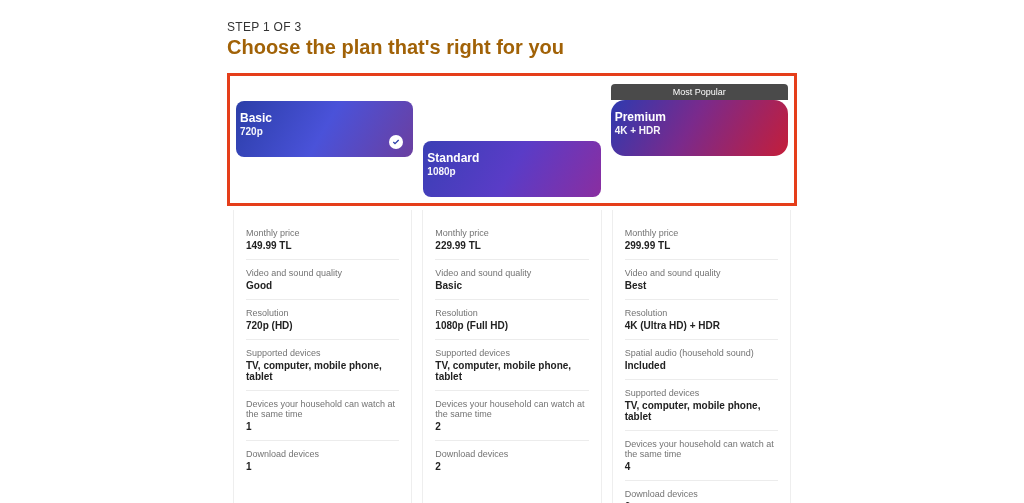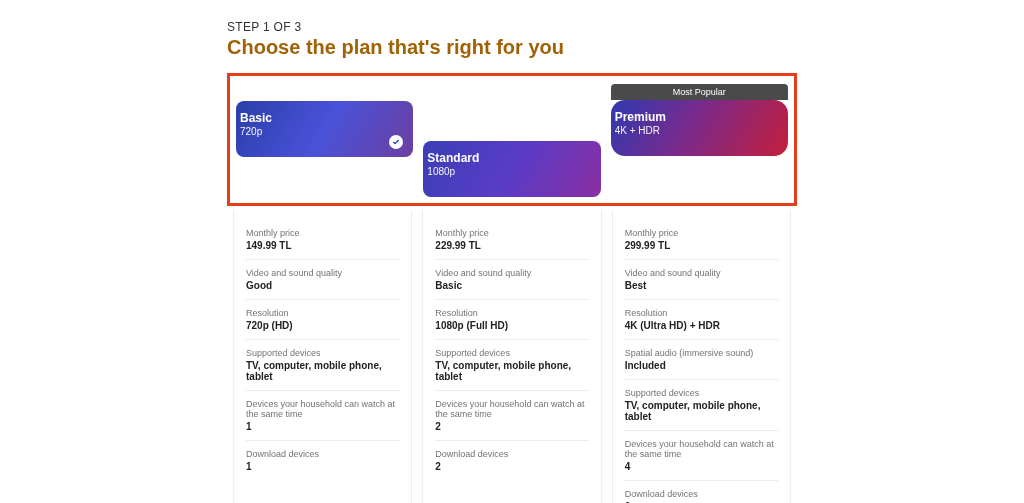--- a/index.html
+++ b/index.html
@@ -68,20 +68,21 @@
       border-radius: 14px;
     }
     .plan-name {
       font-size: 12px;
       font-weight: 600;
     }
     .plan-res {
       font-size: 10px;
       opacity: 0.95;
       margin-top: 1px;
+      font-weight: bold;
     }
     .check-icon {
       position: absolute;
       bottom: 8px;
       right: 10px;
       width: 14px;
       height: 14px;
       background: #fff;
       border-radius: 50%;
       display: flex;
@@ -223,21 +224,21 @@
         </div>
         <div class="spec">
           <div class="spec-label">Video and sound quality</div>
           <div class="spec-value">Best</div>
         </div>
         <div class="spec">
           <div class="spec-label">Resolution</div>
           <div class="spec-value">4K (Ultra HD) + HDR</div>
         </div>
         <div class="spec">
-          <div class="spec-label">Spatial audio (immersive sound)</div>
+          <div class="spec-label">Spatial audio (household sound)</div>
           <div class="spec-value">Included</div>
         </div>
         <div class="spec">
           <div class="spec-label">Supported devices</div>
           <div class="spec-value">TV, computer, mobile phone, tablet</div>
         </div>
         <div class="spec">
           <div class="spec-label">Devices your household can watch at the same time</div>
           <div class="spec-value">4</div>
         </div>

